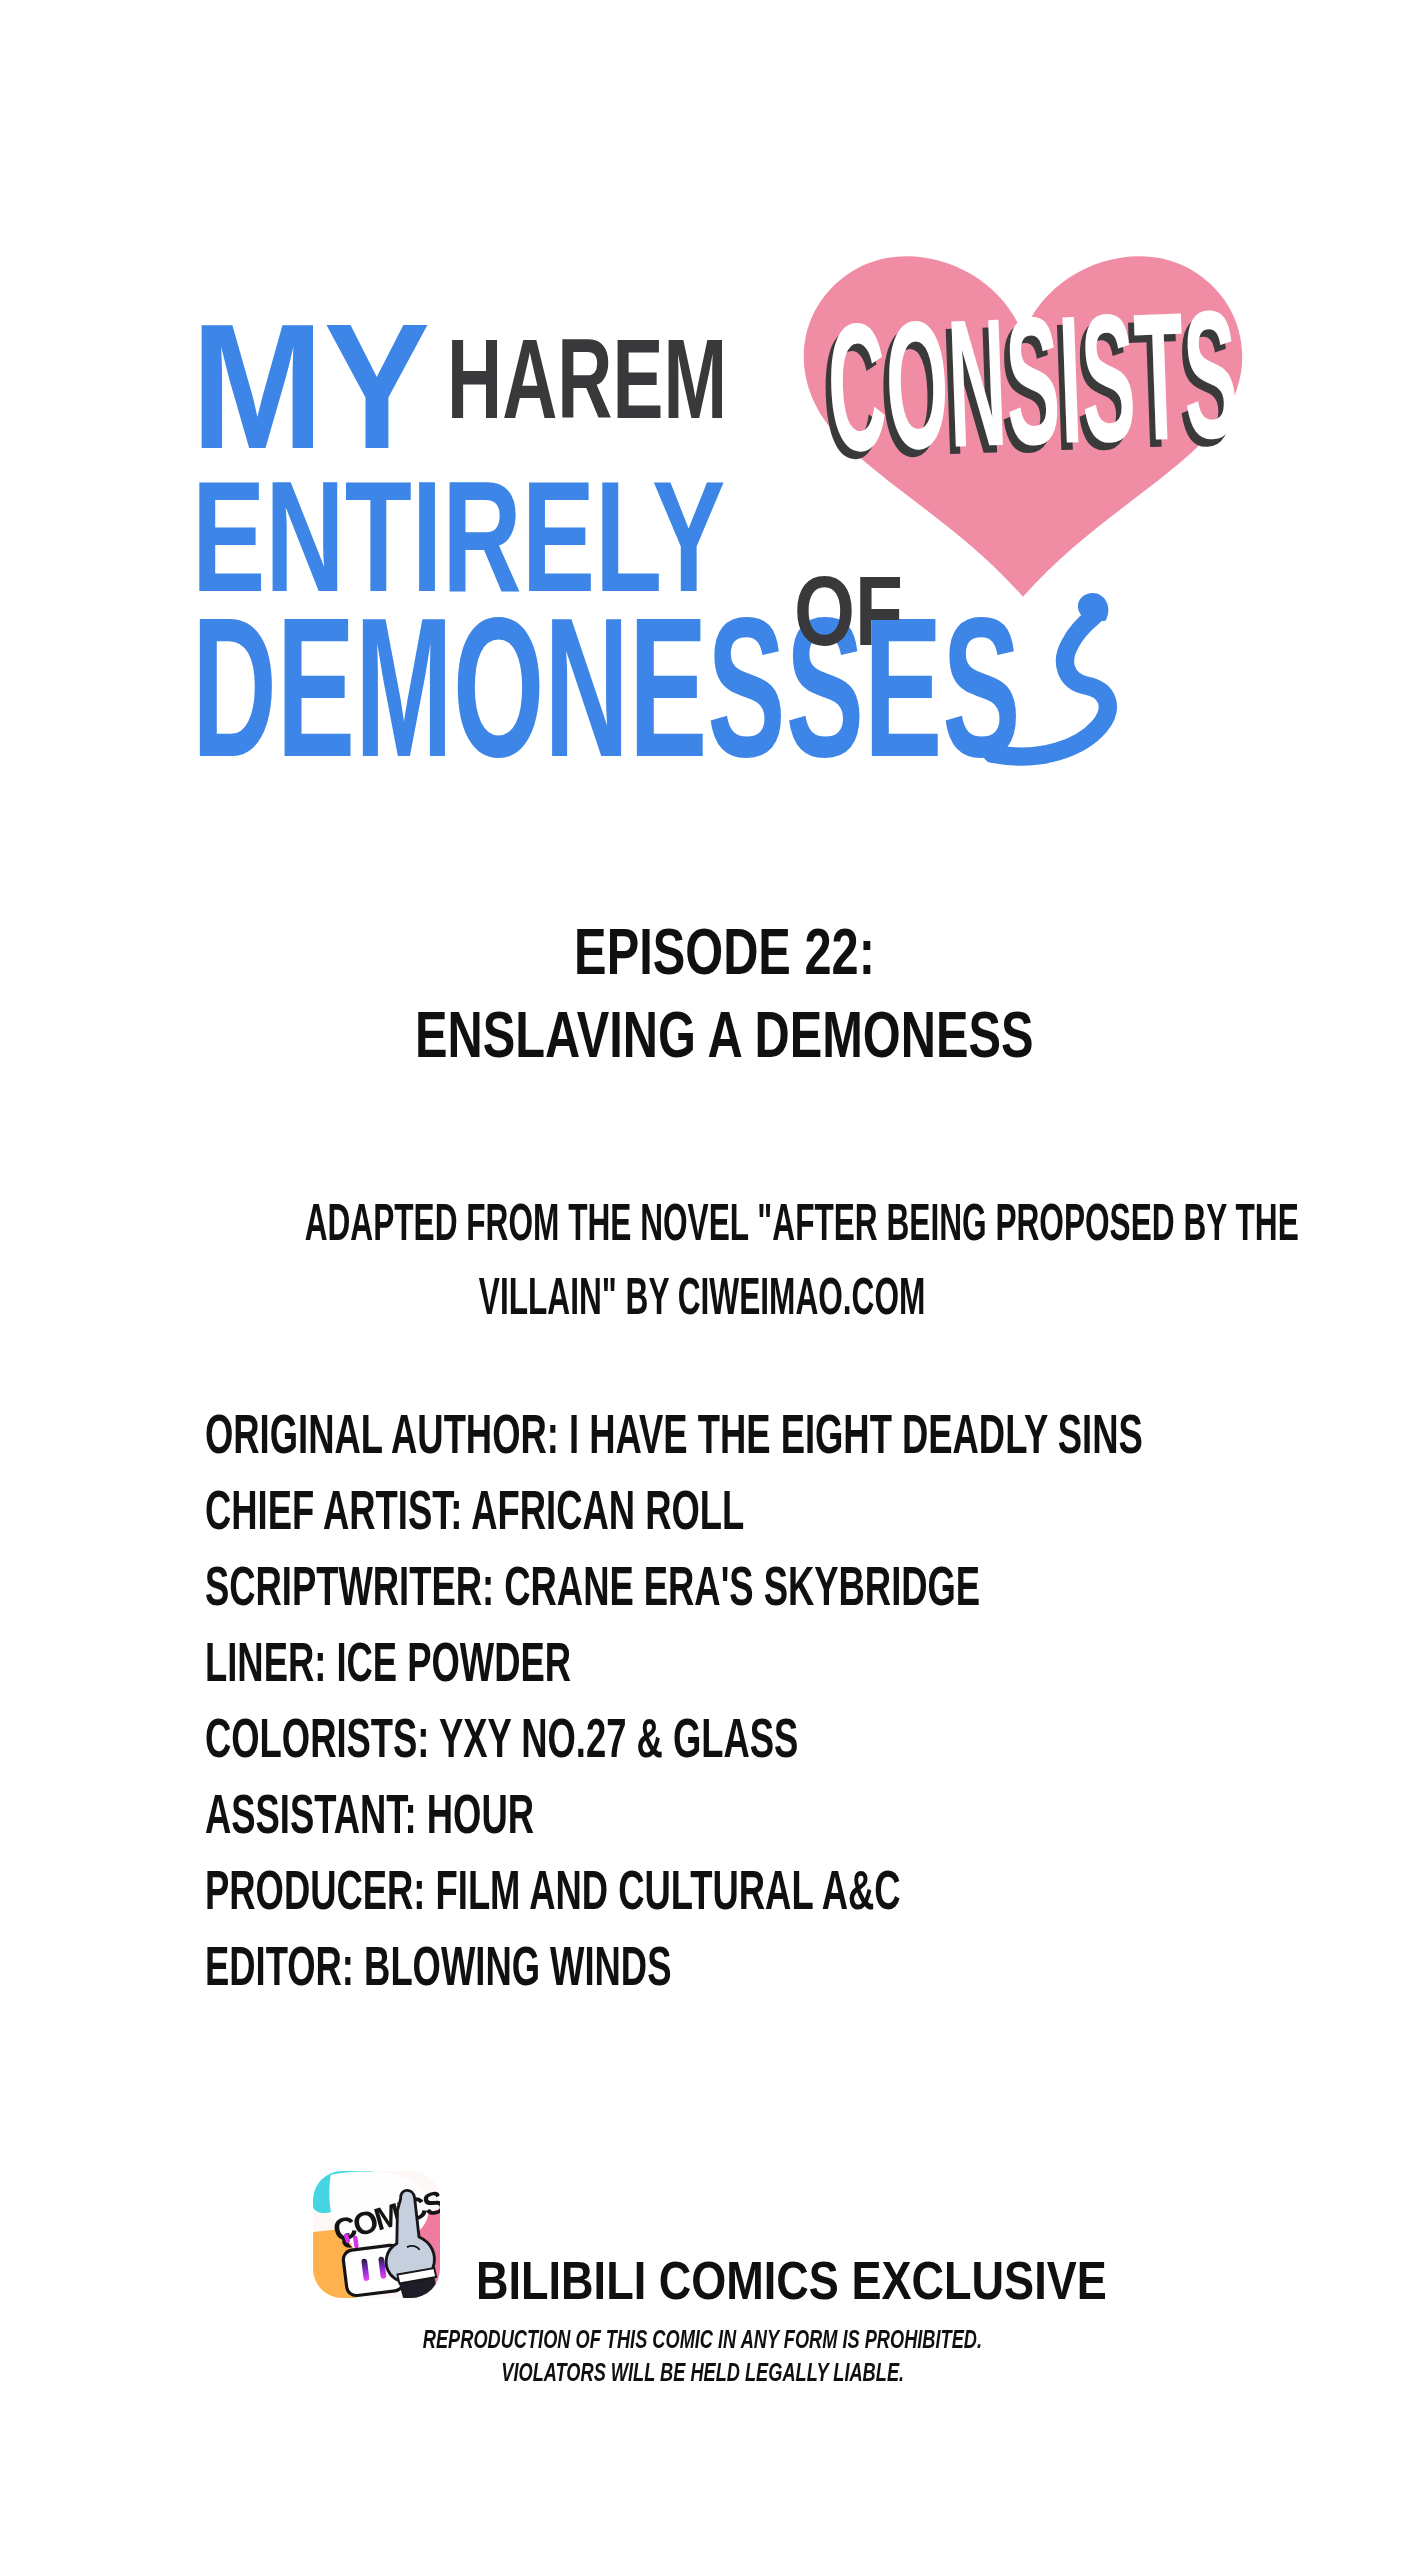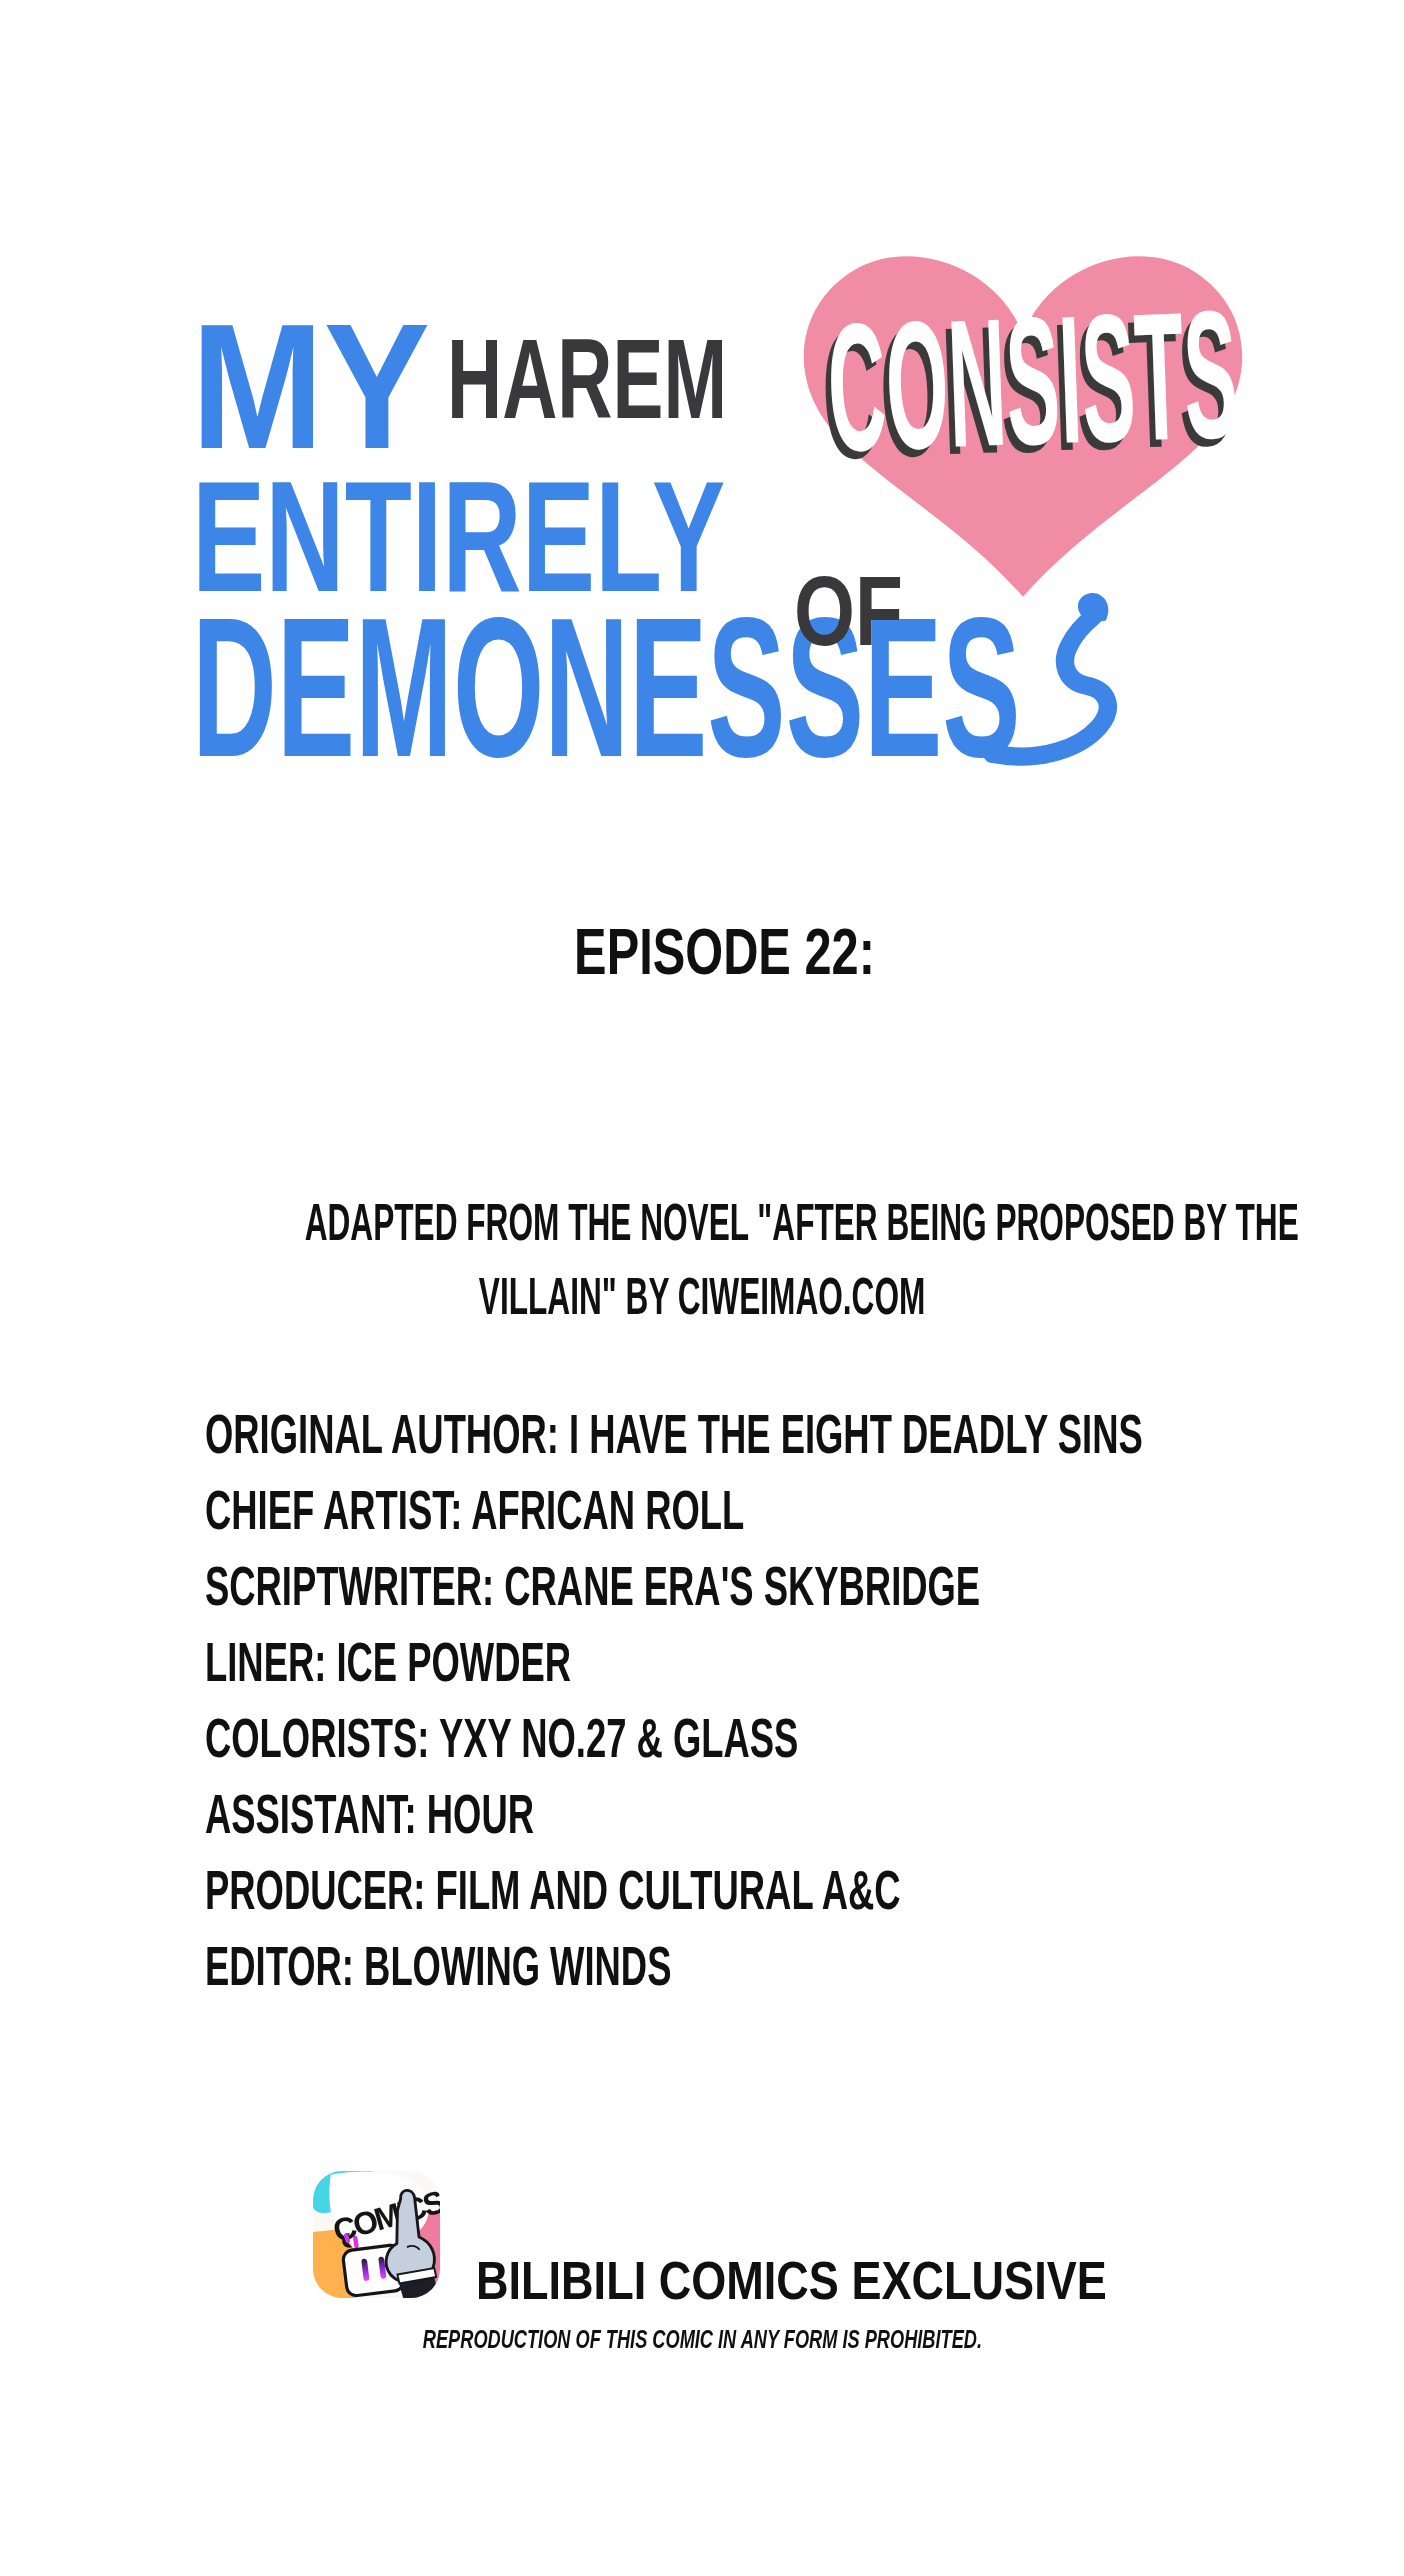--- a/index.html
+++ b/index.html
@@ -73,20 +73,21 @@
 
   <div class="abs t w-my">MY</div>
   <div class="abs t w-harem">HAREM</div>
   <div class="abs t w-consists">CONSISTS</div>
   <div class="abs t w-entirely">ENTIRELY</div>
   <div class="abs t w-of">OF</div>
   <div class="abs t w-demonesses">DEMONESSES</div>
 
   <div class="abs center-block episode">
     <div class="cl"><span>EPISODE 22:</span></div>
+    <div class="cl"><span>ENSLAVING A DEMONESS</span></div>
   </div>
 
   <div class="abs center-block adapted">
     <div class="cl"><span>ADAPTED FROM THE NOVEL "AFTER BEING PROPOSED BY THE</span></div>
     <div class="cl"><span>VILLAIN" BY CIWEIMAO.COM</span></div>
   </div>
 
   <div class="abs credits">
     <div class="credit-line"><span>ORIGINAL AUTHOR: I HAVE THE EIGHT DEADLY SINS</span></div>
     <div class="credit-line"><span>CHIEF ARTIST: AFRICAN ROLL</span></div>
@@ -134,16 +135,17 @@
       </g>
     </svg>
   </div>
 
   <div class="abs exclusive">
     <span>BILIBILI COMICS EXCLUSIVE</span>
   </div>
 
   <div class="abs center-block legal">
     <div class="cl"><span>REPRODUCTION OF THIS COMIC IN ANY FORM IS PROHIBITED.</span></div>
+    <div class="cl"><span>VIOLATORS WILL BE HELD LEGALLY LIABLE.</span></div>
   </div>
 
 </div>
 
 
 </body></html>

